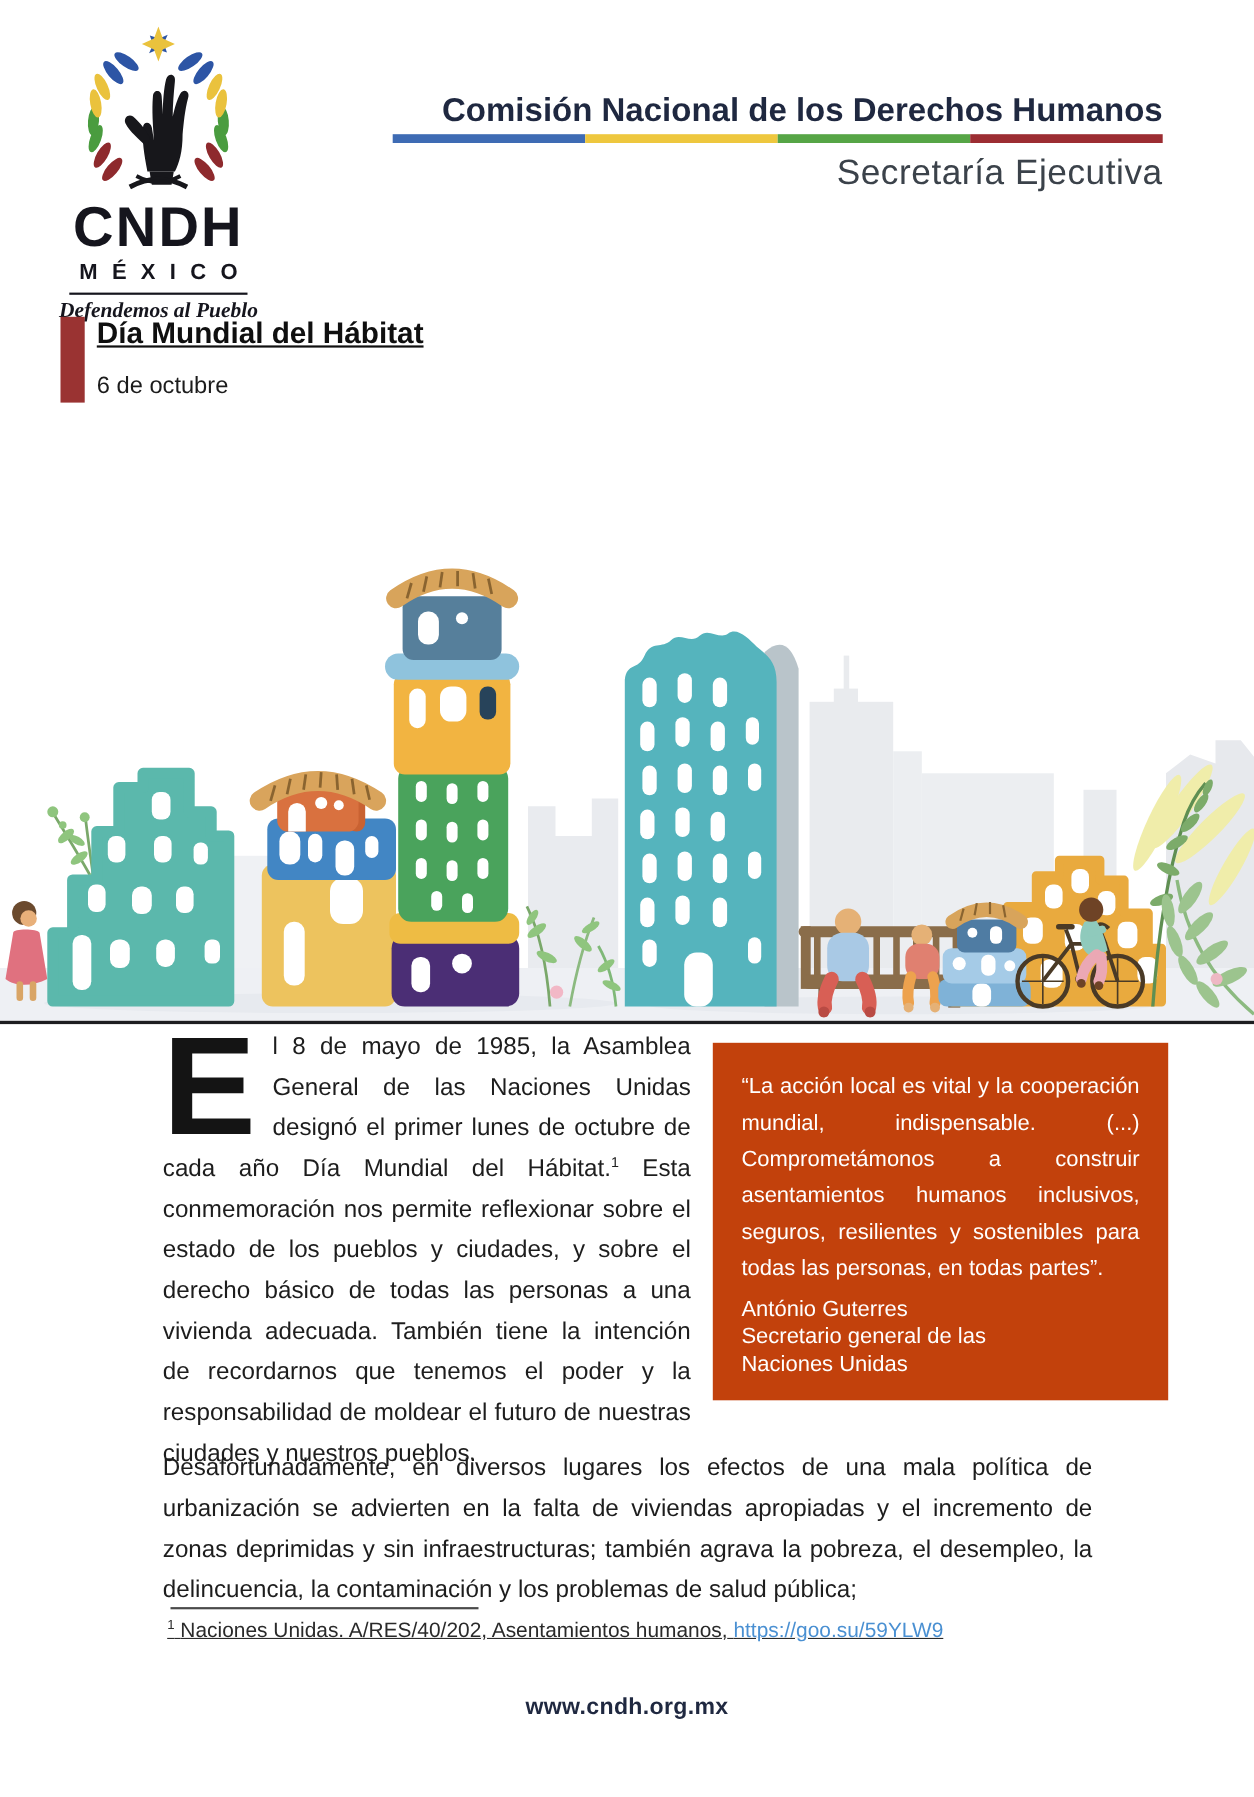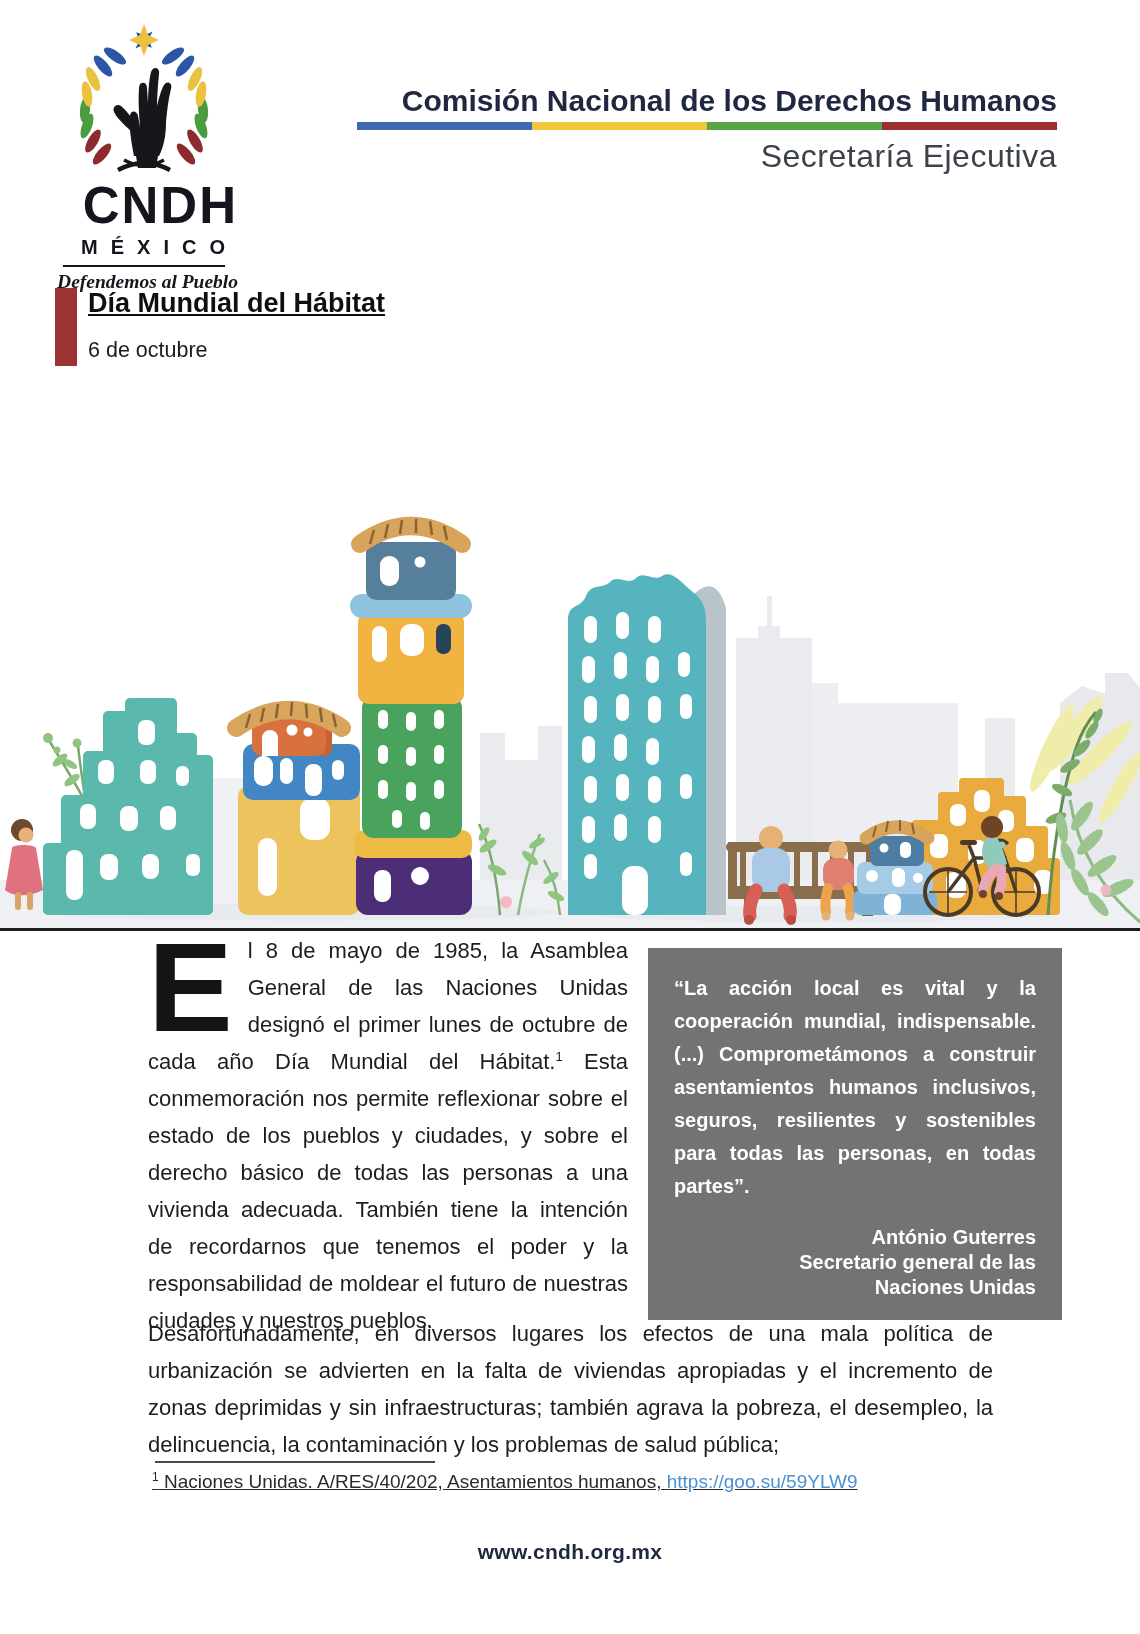--- a/index.html
+++ b/index.html
@@ -2,21 +2,21 @@
 <html><head>
 <meta charset="utf-8">
 <style>
   html,body{margin:0;padding:0;background:#9aa0a6;}
   .page{
     position:relative;width:1140px;height:1634px;margin:0 auto;
     background:#ffffff;overflow:hidden;
     font-family:"Liberation Sans", sans-serif;color:#1e1e1e;
   }
   
-  .logo-block{position:absolute;left:50px;top:24px;width:188px;text-align:right;}
+  .logo-block{position:absolute;left:50px;top:24px;width:188px;text-align:center;}
   .logo-acronym{font-size:51px;font-weight:700;color:#15151d;letter-spacing:2px;line-height:1;margin-top:2px;}
   .logo-country{font-size:20px;font-weight:700;color:#15151d;letter-spacing:13px;text-indent:13px;margin-top:5px;}
   .logo-rule{width:162px;border-top:2.2px solid #15151d;margin:6px auto 4px auto;}
   .logo-motto{font-family:"Liberation Serif", serif;font-style:italic;font-weight:700;font-size:19.5px;color:#15151d;}
   .org-title{position:absolute;right:83px;top:84px;margin:0;font-size:30px;font-weight:700;color:#1f2840;letter-spacing:0px;white-space:nowrap;}
   .color-bar{position:absolute;left:357px;top:122px;width:700px;height:8px;display:flex;}
   .color-bar span{flex:1;height:100%;}
   .division{position:absolute;right:83px;top:138px;font-size:32px;font-weight:400;color:#3b424a;letter-spacing:0.5px;}
   
   .red-bar{position:absolute;left:55px;top:288px;width:22px;height:78px;}
@@ -24,21 +24,21 @@
   .doc-date{position:absolute;left:88px;top:338px;font-size:21.5px;color:#1c1c1c;}
   
   .illustration{position:absolute;left:0;top:498px;width:1140px;height:430px;}
   .separator{position:absolute;left:0;top:928px;width:1140px;height:2.5px;background:#1d1d20;}
   
   .p1{position:absolute;left:148px;top:932px;width:480px;margin:0;font-size:22px;line-height:37px;text-align:justify;color:#1d1d1d;}
   .dropcap{float:left;font-size:127px;line-height:0.74;font-weight:700;color:#141414;margin:9px 15px 0 0;}
   .fnref{font-size:13px;vertical-align:super;line-height:0;}
   .quote-box{position:absolute;left:648px;top:948px;width:414px;box-sizing:border-box;padding:24px 26px 20px 26px;color:#ffffff;}
   .quote-text{margin:0;font-size:20px;line-height:33px;text-align:justify;}
-  .quote-attr{margin-top:22px;text-align:right;font-size:20px;line-height:25px;}
+  .quote-attr{margin-top:8px;font-size:20px;line-height:25px;}
   .p2{position:absolute;left:148px;top:1315px;width:845px;margin:0;font-size:22px;line-height:37px;text-align:justify;color:#1d1d1d;}
   
   .fn-rule{position:absolute;left:155px;top:1461px;width:280px;height:2px;background:#4a4a4a;}
   .footnote{position:absolute;left:152px;top:1470px;width:860px;font-size:19px;color:#2a2a2a;text-decoration:underline;}
   .footnote sup{font-size:12px;}
   .footnote a{text-decoration:none;}
   .site-footer{position:absolute;left:0;top:1540px;width:1140px;text-align:center;font-size:21px;font-weight:700;color:#1f2840;letter-spacing:0.3px;}
 </style>
 </head>
 <body>
@@ -397,21 +397,21 @@
         <circle cx="1106" cy="392" r="5.5" fill="#eeb8c4"></circle>
       </g>
     </svg>
   </div>
   <div class="separator"></div>
 
   <p class="p1">
     <span class="dropcap">E</span><span>l 8 de mayo de 1985, la Asamblea General de las Naciones Unidas designó el primer lunes de octubre de cada año Día Mundial del Hábitat.</span><sup class="fnref">1</sup><span> Esta conmemoración nos permite reflexionar sobre el estado de los pueblos y ciudades, y sobre el derecho básico de todas las personas a una vivienda adecuada. También tiene la intención de recordarnos que tenemos el poder y la responsabilidad de moldear el futuro de nuestras ciudades y nuestros pueblos.</span>
   </p>
 
-  <aside class="quote-box" style="background: #737373; font-weight: bold;">
+  <aside class="quote-box" style="background: #c2410c;">
     <p class="quote-text">“La acción local es vital y la cooperación mundial, indispensable. (...) Comprometámonos a construir asentamientos humanos inclusivos, seguros, resilientes y sostenibles para todas las personas, en todas partes”.</p>
     <div class="quote-attr">
       <div>António Guterres</div>
       <div>Secretario general de las</div>
       <div>Naciones Unidas</div>
     </div>
   </aside>
 
   <p class="p2">Desafortunadamente, en diversos lugares los efectos de una mala política de urbanización se advierten en la falta de viviendas apropiadas y el incremento de zonas deprimidas y sin infraestructuras; también agrava la pobreza, el desempleo, la delincuencia, la contaminación y los problemas de salud pública;</p>
 

